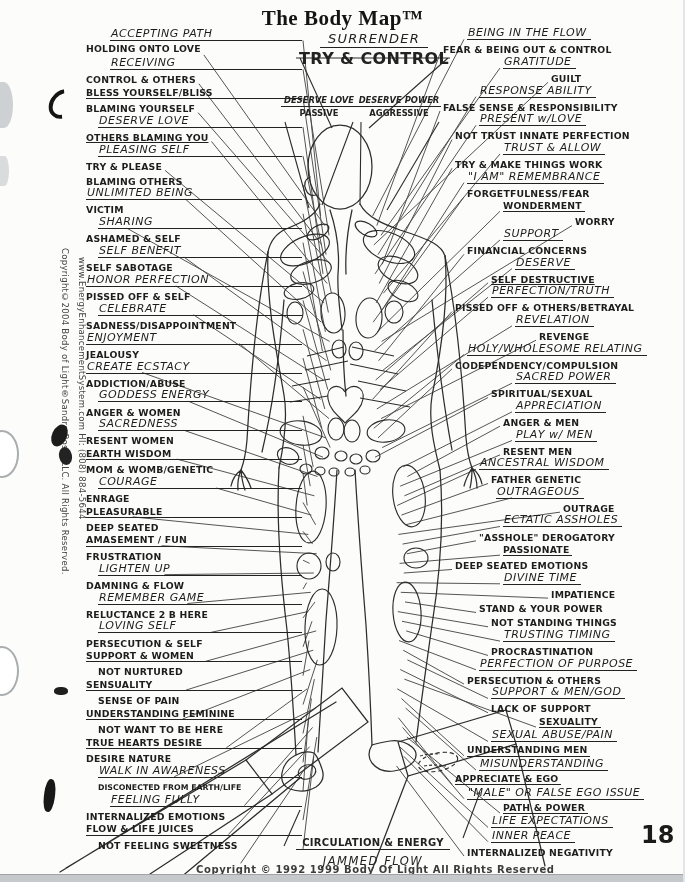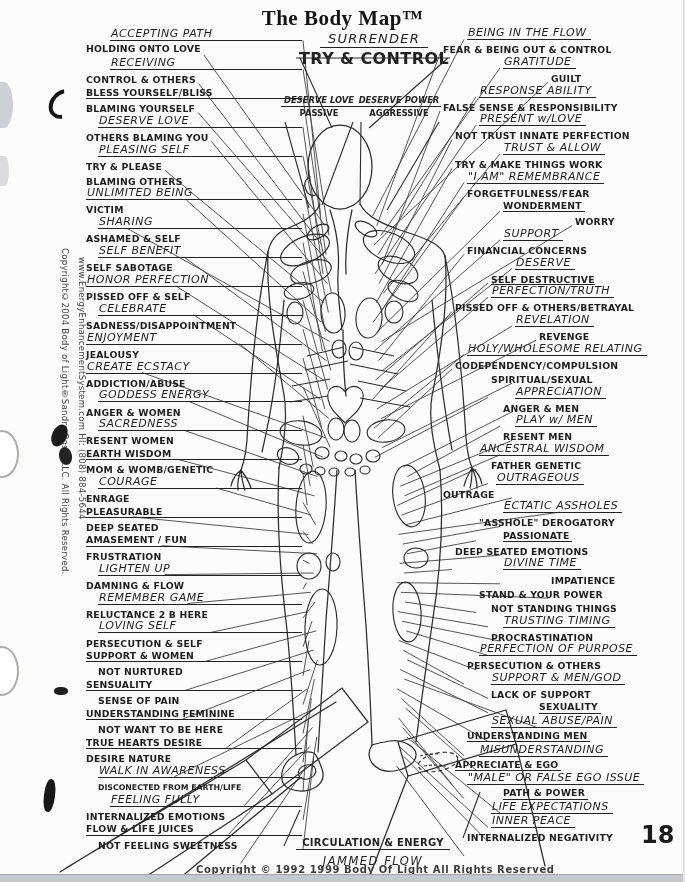--- a/index.html
+++ b/index.html
@@ -284,21 +284,21 @@
       </div>
       <div class="row u" style="padding-left: 0px;">
         <span class="lbl">BLESS YOURSELF/BLISS</span>
       </div>
       <div class="row p" style="padding-left: 0px;">
         <span class="lbl">BLAMING YOURSELF</span>
       </div>
       <div class="row c" style="padding-left: 12px;">
         <span class="lbl">DESERVE LOVE</span>
       </div>
-      <div class="row p" style="padding-left: 0px;">
+      <div class="row p" style="padding-left: 0px; text-decoration: underline;">
         <span class="lbl">OTHERS BLAMING YOU</span>
       </div>
       <div class="row c" style="padding-left: 12px;">
         <span class="lbl">PLEASING SELF</span>
       </div>
       <div class="row p" style="padding-left: 0px;">
         <span class="lbl">TRY &amp; PLEASE</span>
       </div>
       <div class="row p" style="padding-left: 0px;">
         <span class="lbl">BLAMING OTHERS</span>
@@ -508,20 +508,23 @@
       </div>
       <div class="row p" style="padding-left: 96px;">
         <span class="lbl">REVENGE</span>
       </div>
       <div class="row c" style="padding-left: 24px;">
         <span class="lbl">HOLY/WHOLESOME RELATING</span>
       </div>
       <div class="row p" style="padding-left: 12px;">
         <span class="lbl">CODEPENDENCY/COMPULSION</span>
       </div>
+      <div class="row c" style="padding-left: 72px;">
+        <span class="lbl">SACRED POWER</span>
+      </div>
       <div class="row p" style="padding-left: 48px;">
         <span class="lbl">SPIRITUAL/SEXUAL</span>
       </div>
       <div class="row c" style="padding-left: 72px;">
         <span class="lbl">APPRECIATION</span>
       </div>
       <div class="row p" style="padding-left: 60px;">
         <span class="lbl">ANGER &amp; MEN</span>
       </div>
       <div class="row c" style="padding-left: 72px;">
@@ -532,21 +535,21 @@
       </div>
       <div class="row c" style="padding-left: 36px;">
         <span class="lbl">ANCESTRAL WISDOM</span>
       </div>
       <div class="row p" style="padding-left: 48px;">
         <span class="lbl">FATHER GENETIC</span>
       </div>
       <div class="row c" style="padding-left: 53px;">
         <span class="lbl">OUTRAGEOUS</span>
       </div>
-      <div class="row p" style="">
+      <div class="row p" style="padding-left: 120px;">
         <span class="lbl">OUTRAGE</span>
       </div>
       <div class="row c" style="padding-left: 60px;">
         <span class="lbl">ECTATIC ASSHOLES</span>
       </div>
       <div class="row p" style="padding-left: 36px;">
         <span class="lbl">"ASSHOLE" DEROGATORY</span>
       </div>
       <div class="row u" style="padding-left: 60px;">
         <span class="lbl">PASSIONATE</span>

